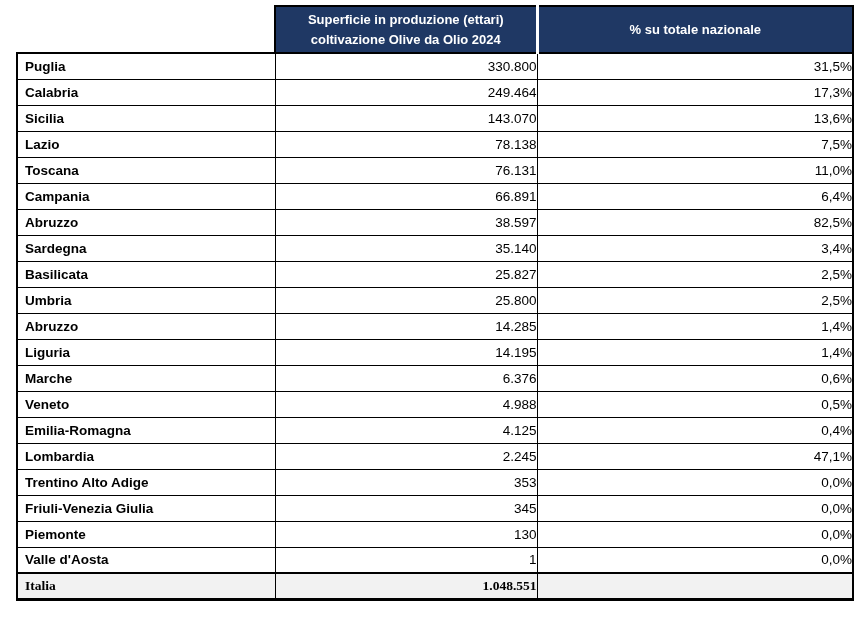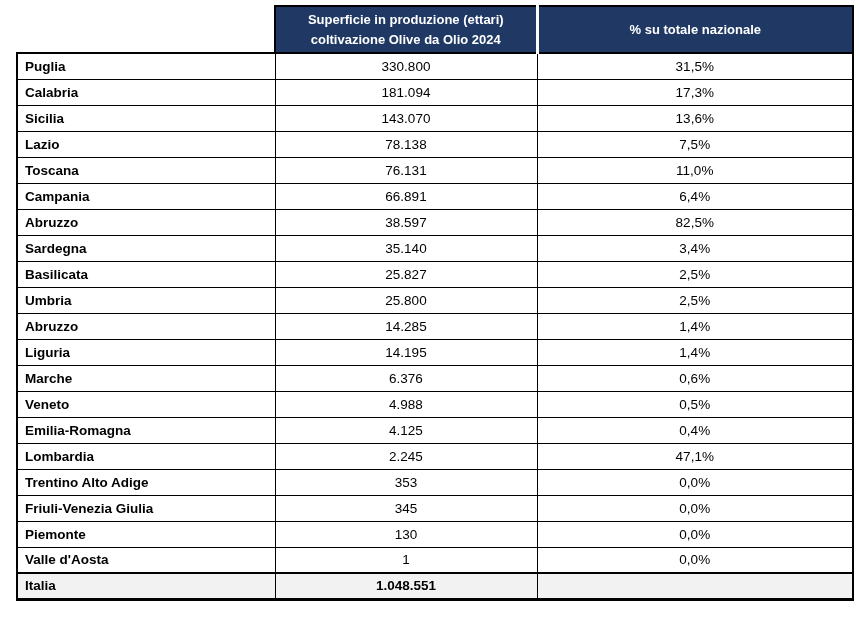--- a/index.html
+++ b/index.html
@@ -47,28 +47,29 @@
     color:#000000;
     vertical-align:middle;
     padding:0;
   }
   td.region{
     font-weight:bold;
     text-align:left;
     padding-left:7px;
     border-left:2px solid var(--border);
   }
-  td.num,td.pct{text-align:center;}
+  td.num,td.pct{text-align:right;}
   td.pct{border-right:2px solid var(--border);}
   tr.first td{border-top:2px solid var(--border);}
   tr.total td{
     background:var(--total-bg);
     font-weight:bold;
     border-top:2px solid var(--border);
     border-bottom:3px solid var(--border);
+    font-family:Liberation Serif, serif;
   }
 </style>
 </head>
 <body>
 
 <div class="tbl-wrap">
   <table class="data-table">
     <colgroup>
       <col class="c-region">
       <col class="c-surface">
@@ -86,21 +87,21 @@
     </thead>
     <tbody>
 
     <tr class="first">
           <td class="region">Puglia</td>
           <td class="num">330.800</td>
           <td class="pct">31,5%</td>
         </tr>
         <tr>
           <td class="region">Calabria</td>
-          <td class="num">181.094</td>
+          <td class="num">249.464</td>
           <td class="pct">17,3%</td>
         </tr>
         <tr>
           <td class="region">Sicilia</td>
           <td class="num">143.070</td>
           <td class="pct">13,6%</td>
         </tr>
         <tr>
           <td class="region">Lazio</td>
           <td class="num">78.138</td>

